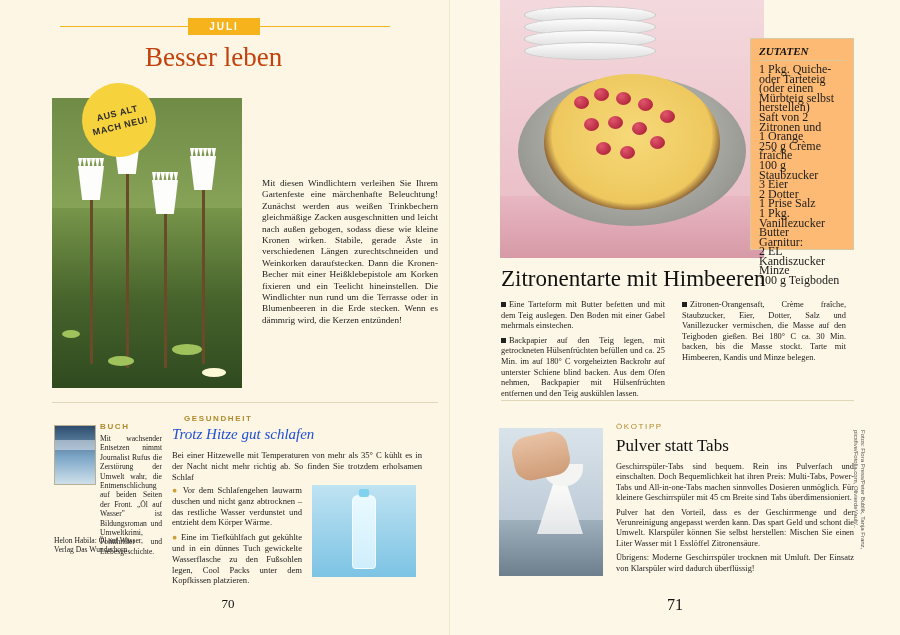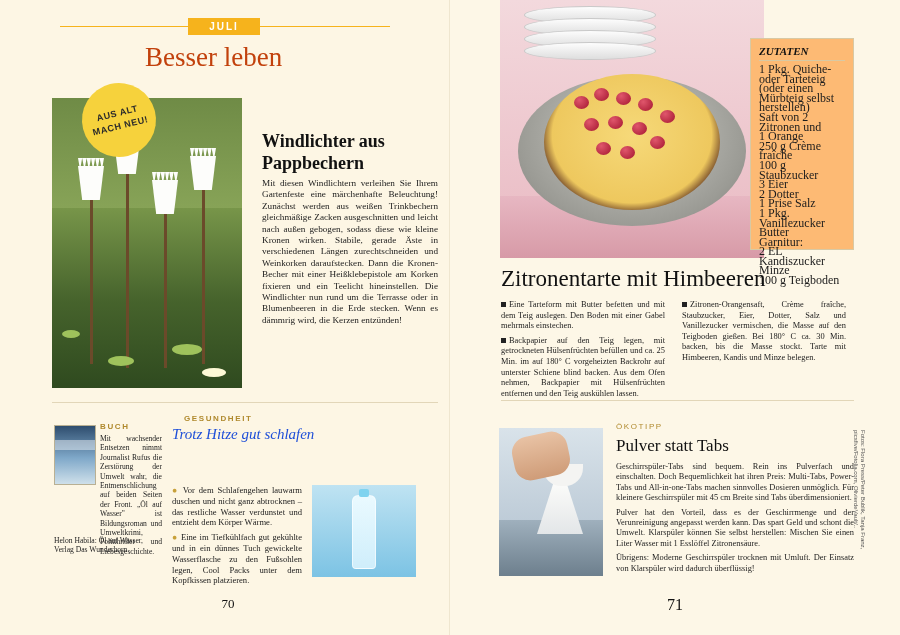--- a/index.html
+++ b/index.html
@@ -255,34 +255,34 @@
       <div class="stick" style="left:150px;top:86px;height:180px;"></div>
       <div class="cup" style="left:138px;top:58px;"></div>
       <div class="cupfringe" style="left:138px;top:50px;"></div>
 
       <div class="leafy" style="left:10px;top:232px;"></div>
       <div class="leafy" style="left:56px;top:258px;width:26px;height:10px;"></div>
       <div class="leafy" style="left:120px;top:246px;width:30px;height:11px;"></div>
       <div class="leafy" style="left:150px;top:270px;width:24px;height:9px;background:#fdf9d6;"></div>
     </div>
 
-    <div class="title-right">Windlichter aus Pappbechern</div>
     <div class="body-right">Mit diesen Windlichtern verleihen Sie Ihrem Gartenfeste eine märchenhafte Beleuchtung! Zunächst werden aus weißen Trinkbechern gleichmäßige Zacken ausgeschnitten und leicht nach außen gebogen, sodass diese wie kleine Kronen wirken. Stabile, gerade Äste in verschiedenen Längen zurechtschneiden und Weinkorken daraufstecken. Dann die Kronen-Becher mit einer Heißklebepistole am Korken fixieren und ein Teelicht hineinstellen. Die Windlichter nun rund um die Terrasse oder in Blumenbeeren in die Erde stecken. Wenn es dämmrig wird, die Kerzen entzünden!</div>
 
     <div class="divider"></div>
 
     <div class="book-img">
       <div class="bk-band"></div>
     </div>
     <div class="buch-label">BUCH</div>
     <div class="book-text">Mit wachsender Entsetzen nimmt Journalist Rufus die Zerstörung der Umwelt wahr, die Entmenschlichung auf beiden Seiten der Front. „Öl auf Wasser" ist Bildungsroman und Umweltkrimi, Politthriller und Liebesgeschichte.</div>
     <div class="book-caption">Helon Habila: Öl auf Wasser, Verlag Das Wunderhorn</div>
 
     <div class="gesundheit-label">GESUNDHEIT</div>
     <div class="sleep-title">Trotz Hitze gut schlafen</div>
+    <div class="sleep-lead">Bei einer Hitzewelle mit Temperaturen von mehr als 35° C kühlt es in der Nacht nicht mehr richtig ab. So finden Sie trotzdem erholsamen Schlaf</div>
     <div class="sleep-col">
       <p><span class="bullet-dot">●</span>
         <span>Vor dem Schlafengehen lauwarm duschen und nicht ganz abtrocknen – das restliche Wasser verdunstet und entzieht dem Körper Wärme.</span></p>
       <p><span class="bullet-dot">●</span>
         <span>Eine im Tiefkühlfach gut gekühlte und in ein dünnes Tuch gewickelte Wasserflasche zu den Fußsohlen legen, Cool Packs unter dem Kopfkissen platzieren.</span></p>
     </div>
 
     <div class="bottle-img">
       <div class="bottle">
         <div class="cap"></div>

